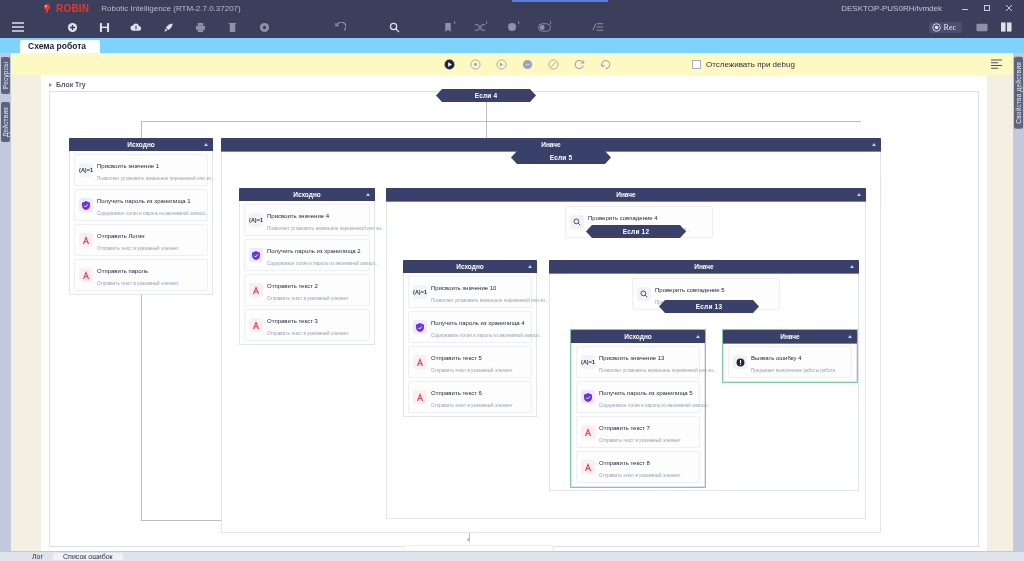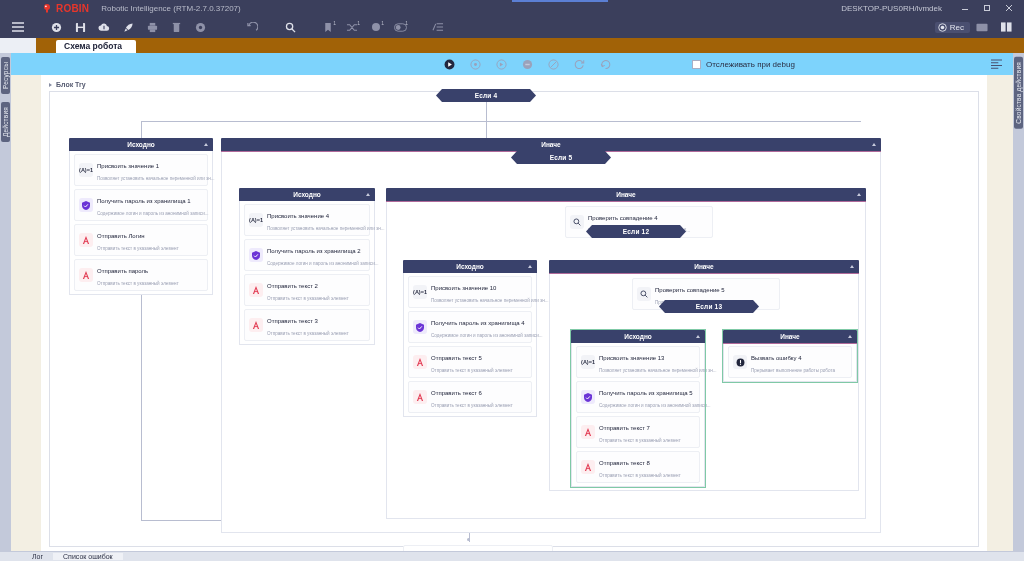--- a/index.html
+++ b/index.html
@@ -23,39 +23,39 @@
   .tb-title { color: #b9bcca; font-size: 8px; margin-left: 12px; }
   .tb-right { margin-left: auto; display: flex; align-items: center; gap: 0; }
   .tb-user { font-size: 8px; color: #c4c7d4; margin-right: 12px; }
   .tb-winbtn { width: 22px; height: 16px; display: flex; align-items: center;
     justify-content: center; color: #c9ccd8; font-size: 9px; }
   .tb-accent { position: absolute; top: 0; left: 512px; width: 96px; height: 2px; background: #5b7fd4; }
 
   
   .toolbar {
     height: 22px; background: #3b3f5c; display: flex; align-items: center;
-    padding: 0 6px; gap: 0;
+    padding: 0 6px; gap: 8px; font-family: Liberation Serif, serif;
   }
   .tbtn {
     width: 24px; height: 22px; display: flex; align-items: center; justify-content: center;
     color: #dfe1ea; position: relative;
   }
   .tbtn svg { display: block; }
   .tbtn.dim { color: #8e91a8; }
   .tbtn .sup { position: absolute; top: 4px; right: 4px; font-size: 5px; color: #b9bcca; }
   .tsep { width: 14px; }
   .tb-rec {
     display: flex; align-items: center; gap: 3px; background: #4a4f70;
     border-radius: 2px; padding: 1px 6px 1px 3px; margin-left: auto; color: #e3e5ee;
     font-size: 8px;
   }
   .tb-after { display: flex; align-items: center; }
 
   
-  .tabstrip { height: 15px; background: #a16207; display: flex; align-items: flex-end; padding-left: 20px; margin-left: 36px; }
+  .tabstrip { height: 15px; background: #7dd3fc; display: flex; align-items: flex-end; padding-left: 20px; }
   .doctab {
     background: #ffffff; color: #20243a; font-size: 8.5px; font-weight: bold;
     padding: 2px 14px 2px 8px; border-radius: 2px 2px 0 0; height: 13px; line-height: 9px;
   }
 
   
   .frame { display: flex; height: calc(561px - 16px - 22px - 15px - 10px); position: relative; }
 
   .vrail {
     width: 11px; background: #c3c9da; display: flex; flex-direction: column;
@@ -65,21 +65,21 @@
   .vtab {
     writing-mode: vertical-rl; transform: rotate(180deg);
     background: #5d6480; color: #eceff5; font-size: 6.5px; letter-spacing: .2px;
     padding: 5px 1px; border-radius: 2px; white-space: nowrap;
   }
 
   .center { flex: 1; display: flex; flex-direction: column; background: #f3f4f8; min-width: 0; }
 
   
   .debugbar {
-    height: 22px; background: #7dd3fc; display: flex; align-items: center; position: relative;
+    height: 22px; background: #fef9c3; display: flex; align-items: center; position: relative;
   }
   .dbtn { width: 26px; height: 22px; display: flex; align-items: center; justify-content: center; color: #3b3f5c; }
   .dbtn.off { color: #9aa2bb; }
   .dbtn-group { margin-left: 425px; display: flex; }
   .dchk { display: flex; align-items: center; gap: 5px; margin-left: 74px; }
   .dbox { width: 9px; height: 9px; background: #fff; border: 1px solid #a7aec4; }
   .dchk-label { font-size: 8px; color: #2b2f44; }
   .dright { margin-left: auto; margin-right: 4px; display: flex; }
 
   

